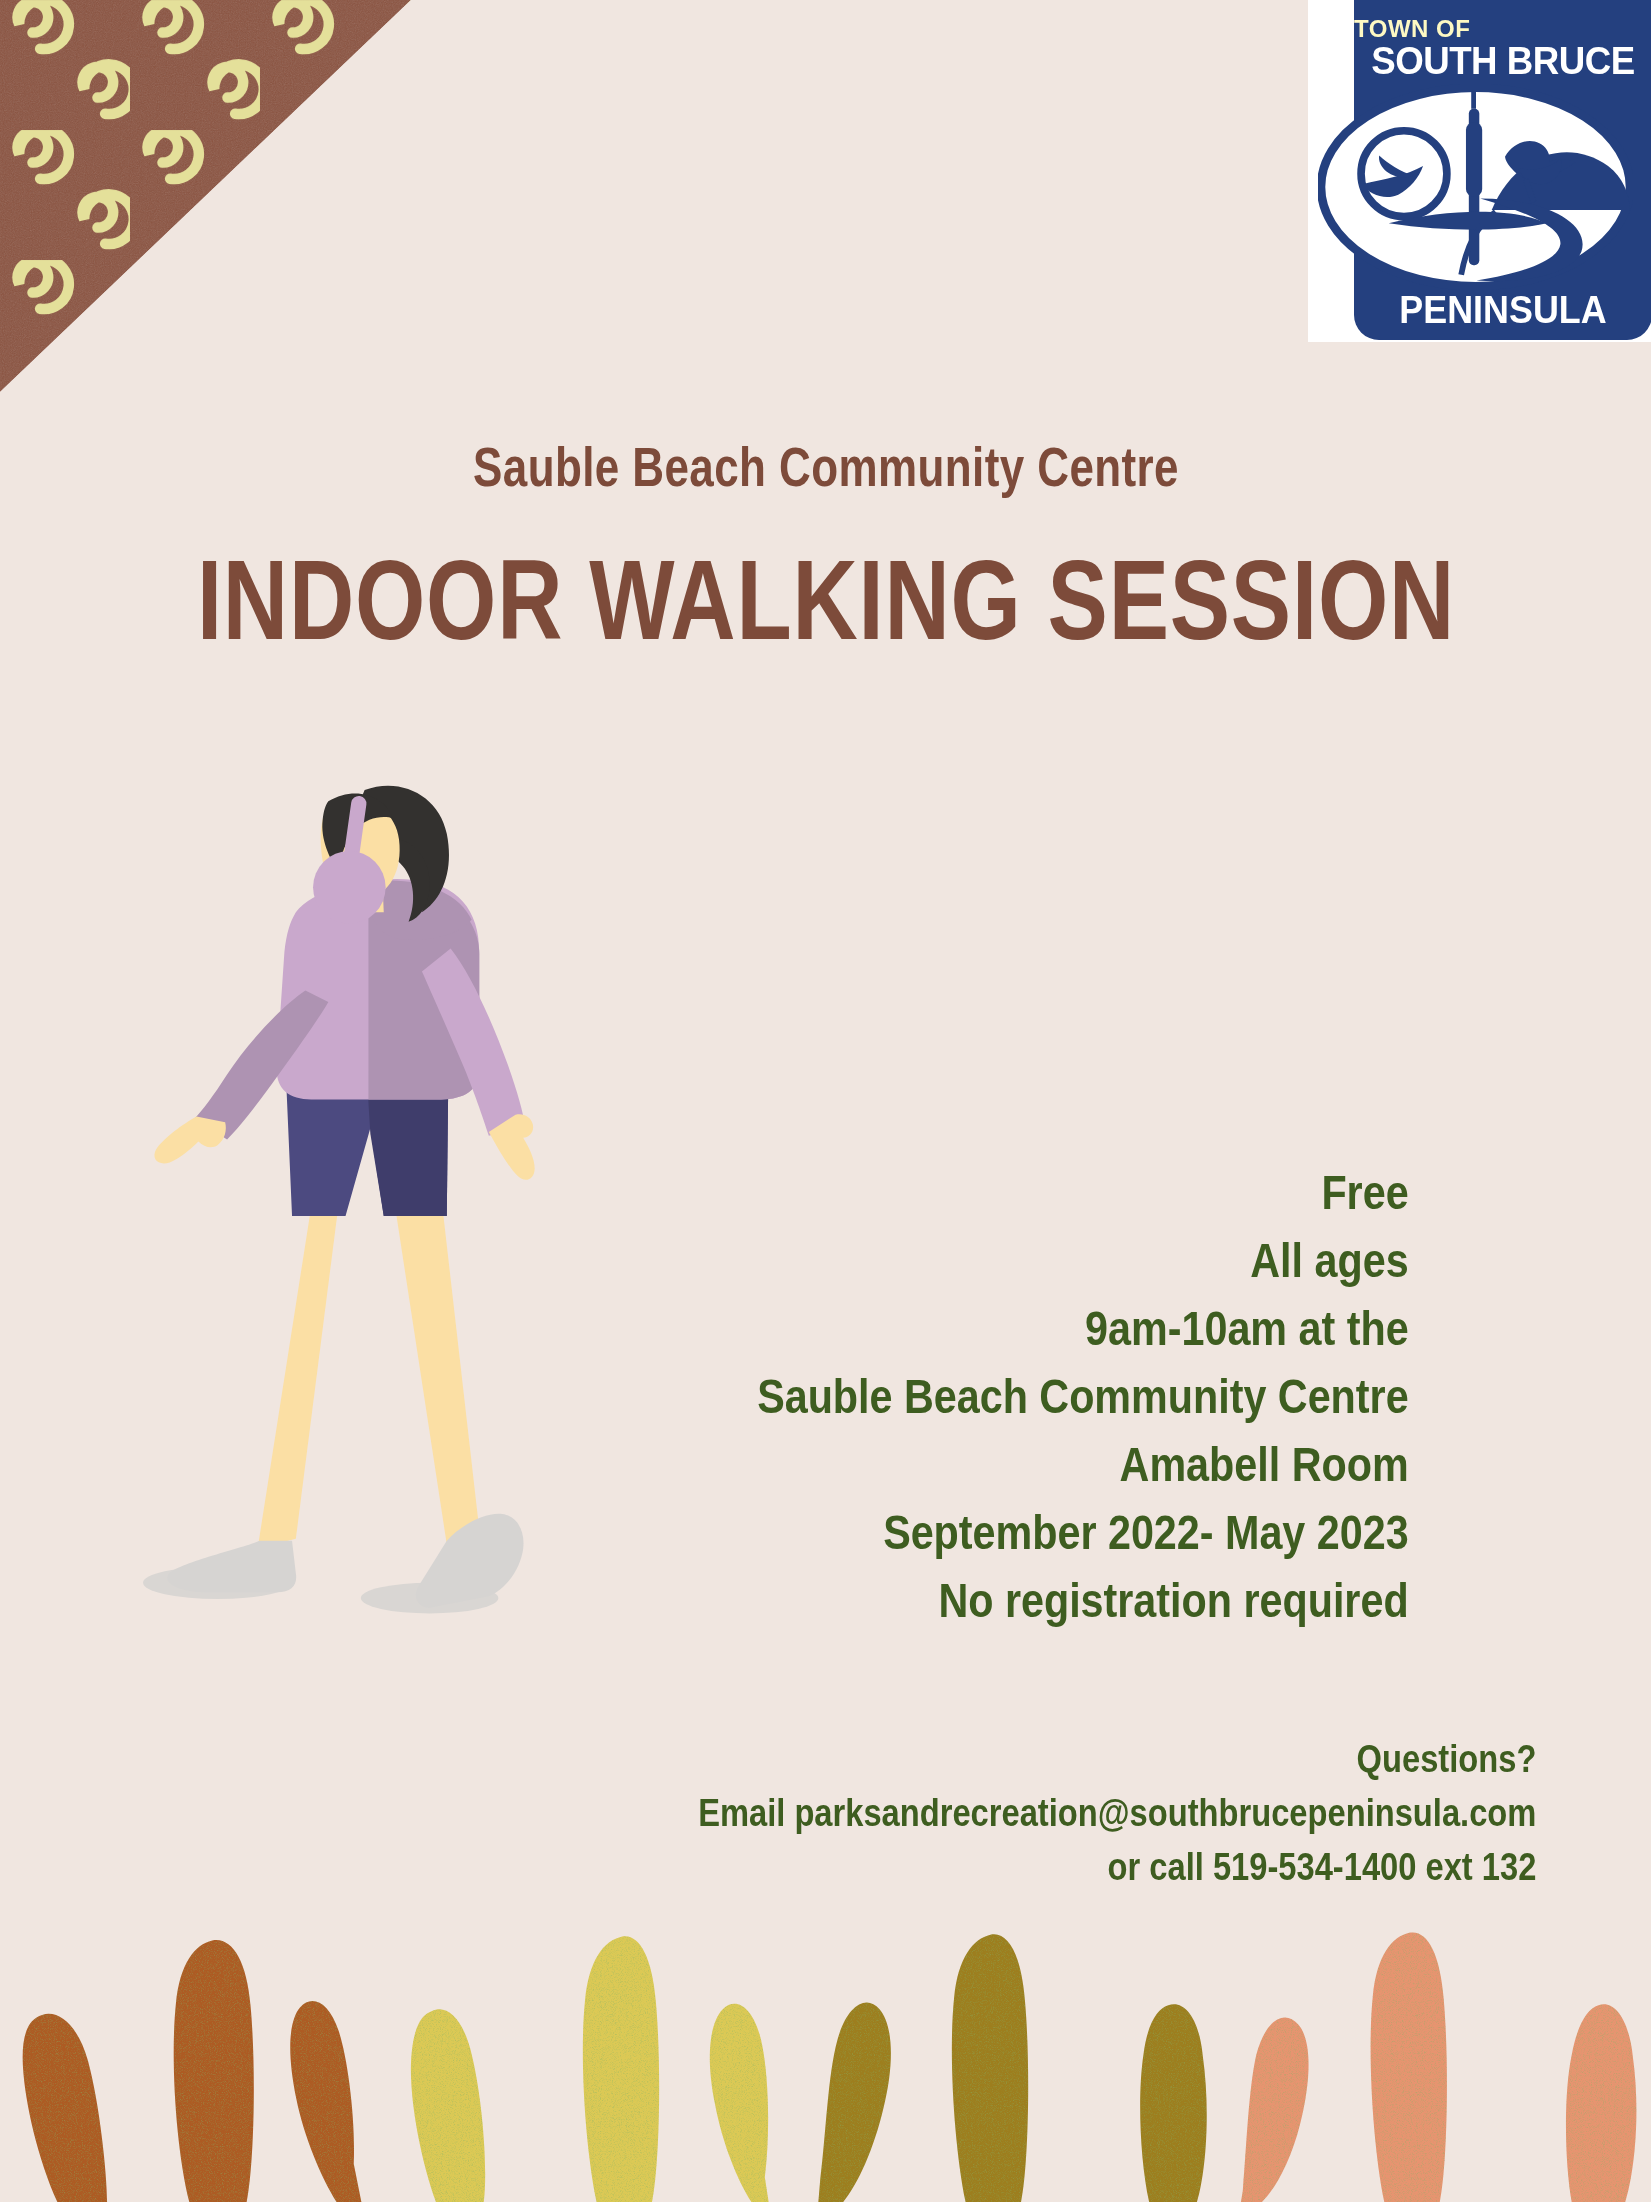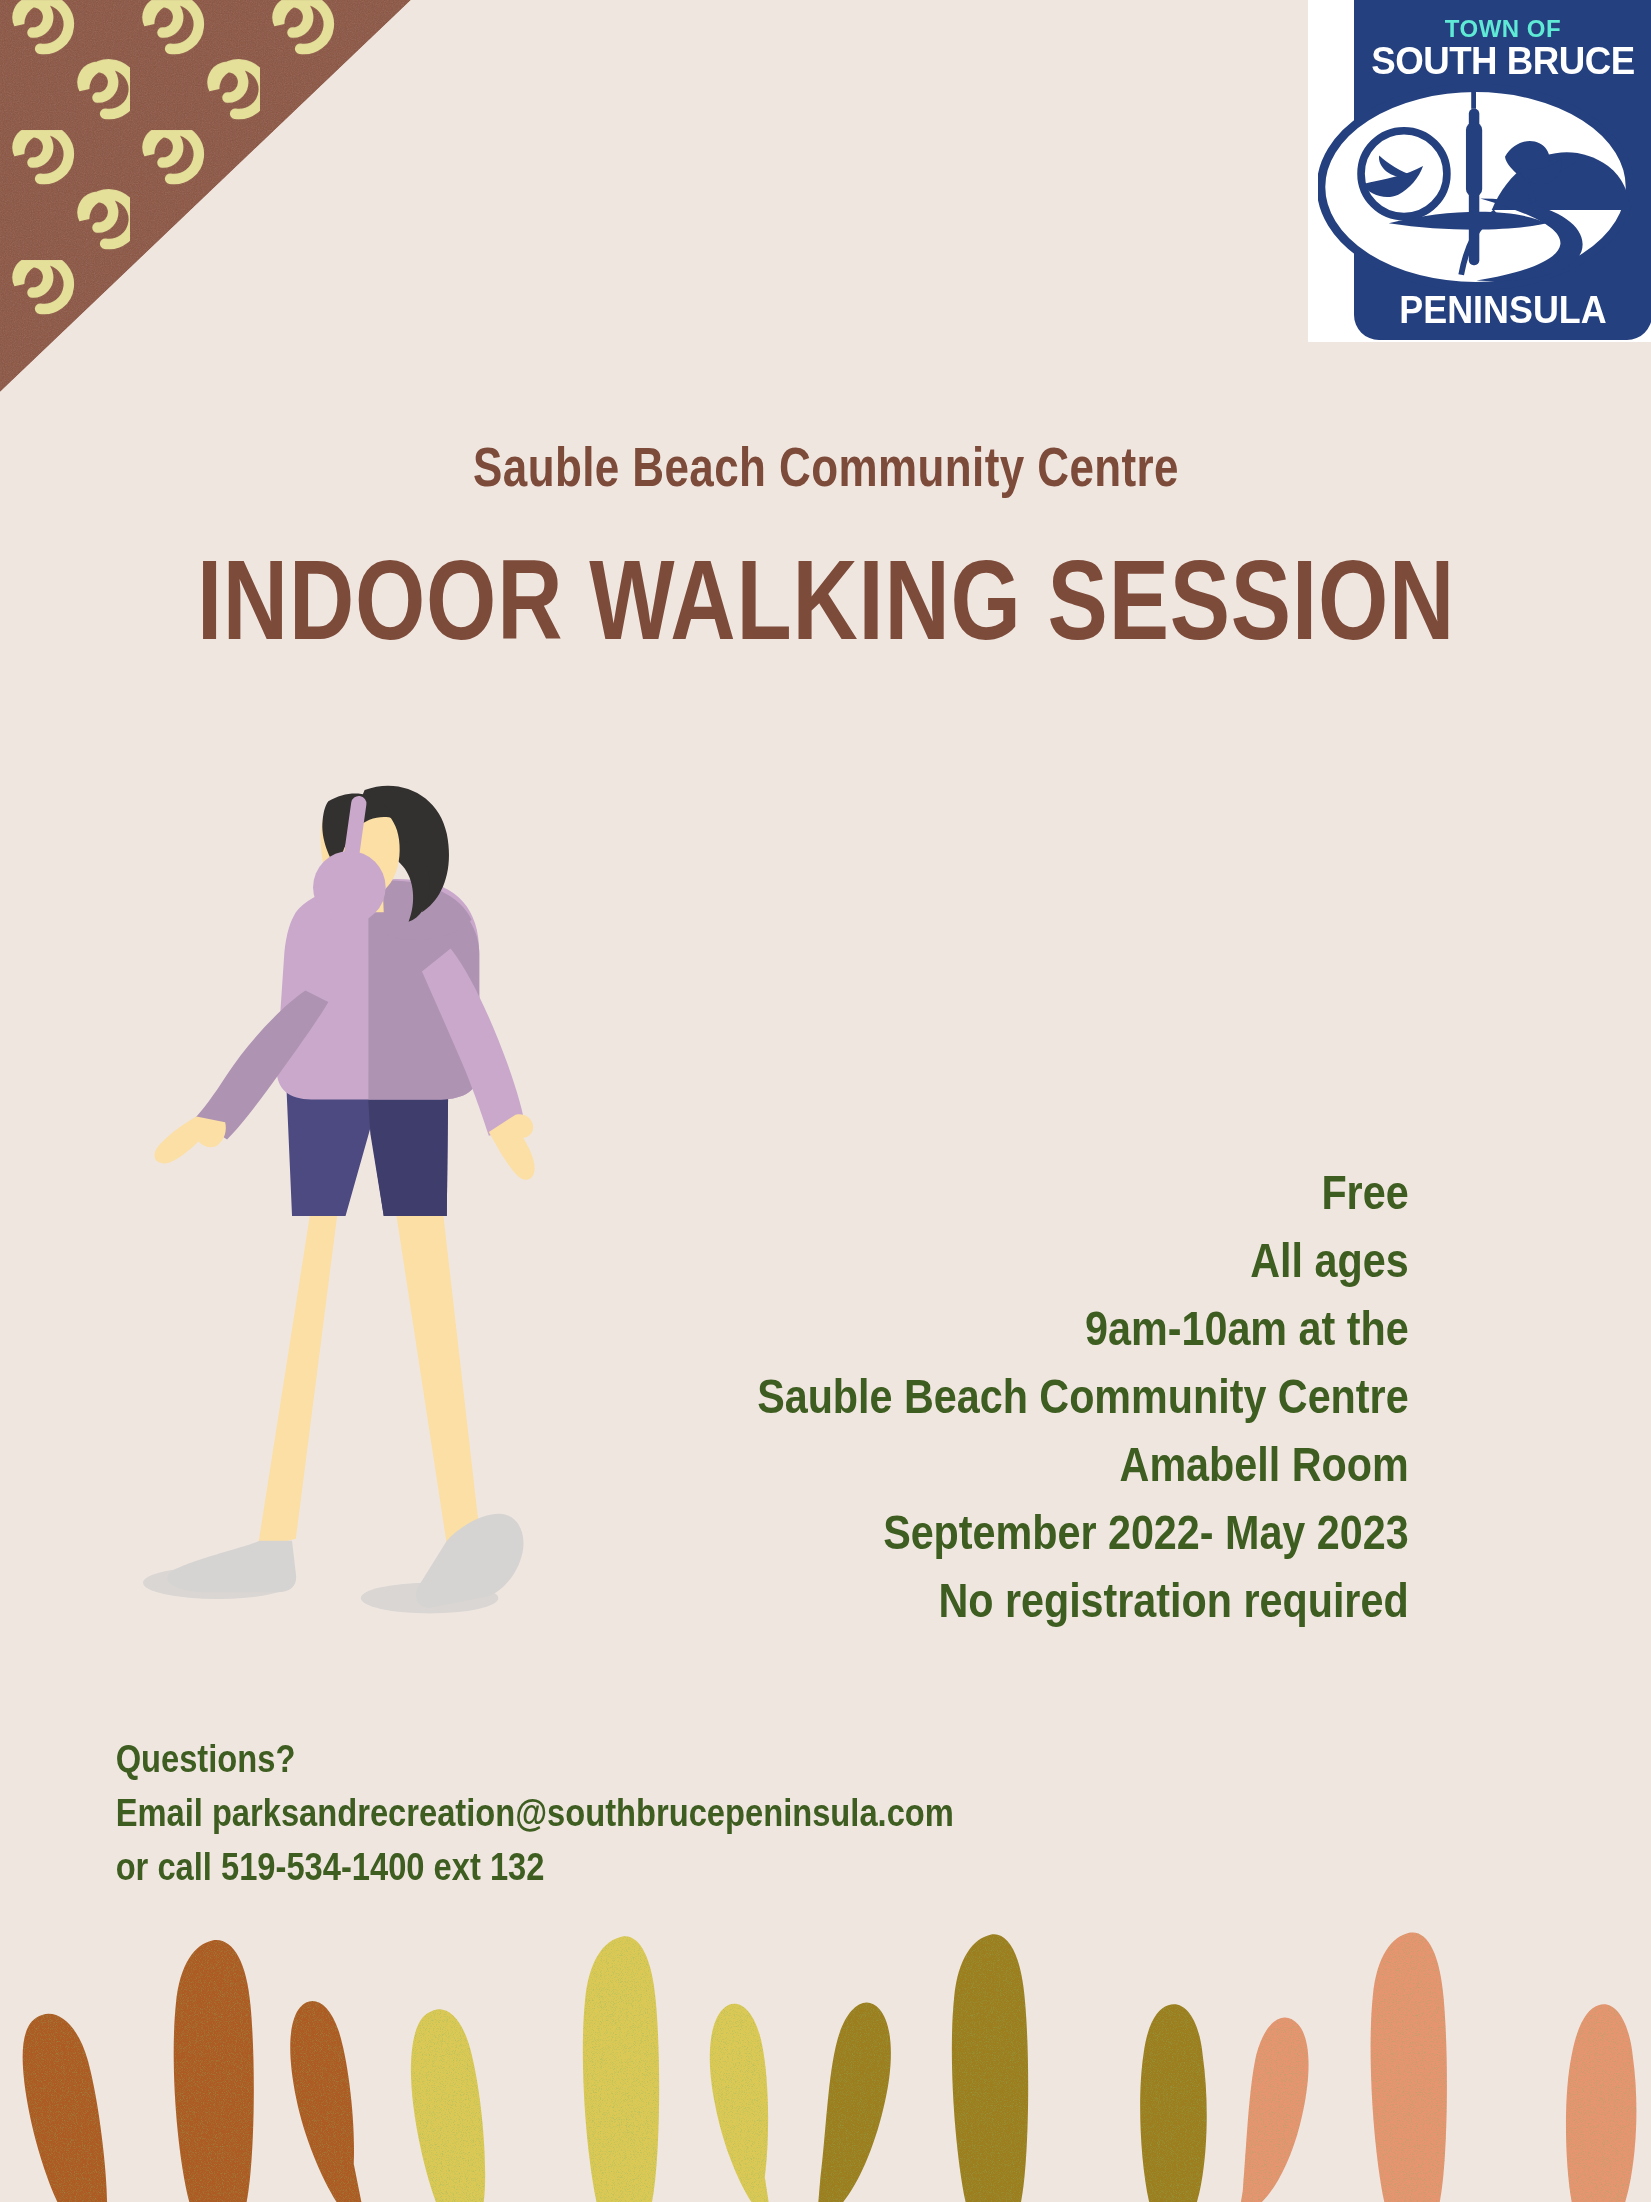--- a/index.html
+++ b/index.html
@@ -40,22 +40,22 @@
     left: 1354px; top: 0;
     width: 298px; height: 340px;
     background: #24407F;
     border-radius: 0 0 25px 25px;
     z-index: 6;
     overflow: visible;
   }
   #logo-card .lg-small {
     position: absolute;
     left: 0; right: 0; top: 15.3px;
-    text-align: center;
-    color: #5eead4;
+    text-align: left;
+    color: #fef9c3;
     font-family: "Liberation Sans", sans-serif;
     font-size: 24px;
     font-weight: 700;
     letter-spacing: 0.5px;
   }
   #logo-card .lg-big {
     position: absolute;
     left: 0; right: 0; top: 39px;
     text-align: center;
     color: #fff;
@@ -148,21 +148,21 @@
     line-height: 68px;
     transform: scaleX(0.86);
     transform-origin: left center;
     white-space: nowrap;
   }
 
   
   #contact-block {
     position: absolute;
     left: 0; right: 0; top: 1732px;
-    text-align: left;
+    text-align: right;
     z-index: 3;
   }
   .contact-line {
     color: #3E5D20;
     font-size: 38px;
     font-weight: 600;
     line-height: 54px;
     transform: scaleX(0.86);
     white-space: nowrap;
   }

